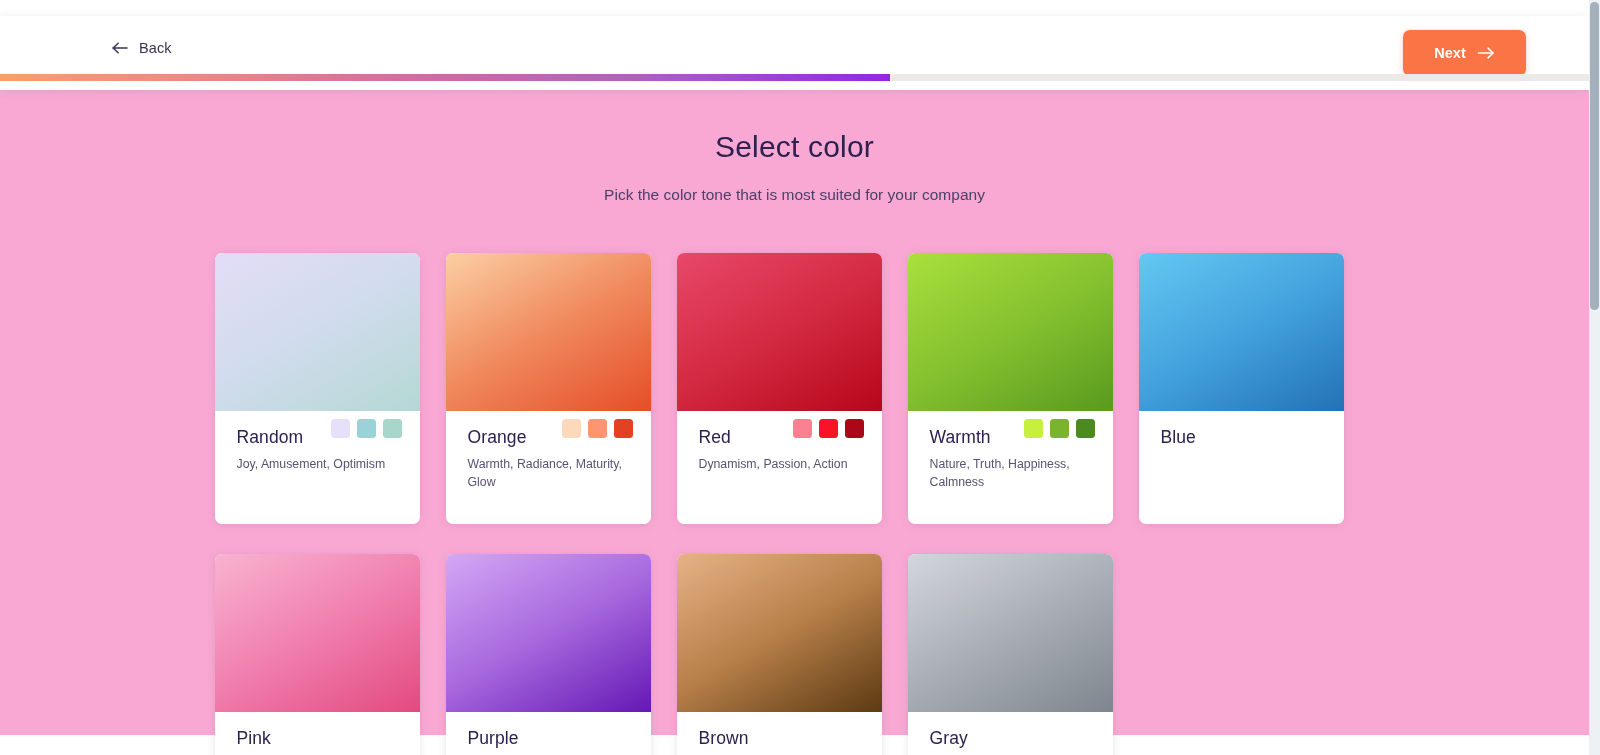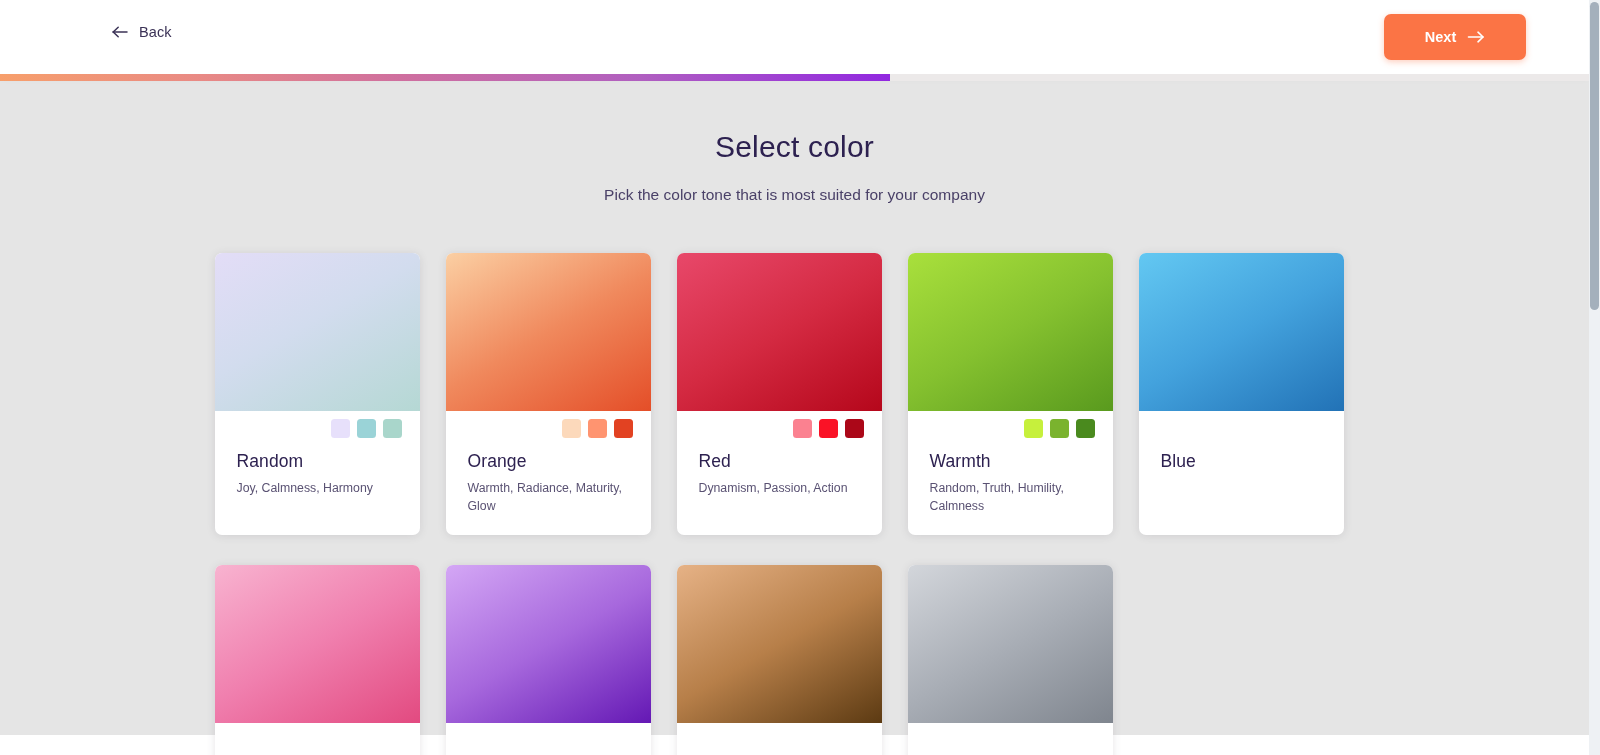--- a/index.html
+++ b/index.html
@@ -6,39 +6,39 @@
   html, body {
     width: 1600px; height: 755px;
     font-family: "Liberation Sans", sans-serif;
     background: #ffffff;
     overflow: hidden;
   }
   #app { position: relative; width: 1600px; height: 755px; background: #ffffff; }
 
   
   .header {
-    position: absolute; top: 0; left: 0;
+    position: absolute; top: 16px; left: 0;
     width: 1589px; height: 74px;
     background: #ffffff;
     box-shadow: 0 1px 10px rgba(60,40,40,0.09);
     z-index: 5;
   }
   .back-btn {
     position: absolute; left: 112px; top: 24px;
     display: flex; align-items: center; gap: 10px;
     cursor: pointer; background: none; border: none;
     font-family: "Liberation Sans", sans-serif;
   }
   .back-arrow { display: block; width: 17px; height: 14px; }
   .back-label {
     font-size: 14.5px; color: #3b3256; letter-spacing: .1px;
   }
   .next-btn {
     position: absolute; right: 63px; top: 14px;
-    width: 142px; height: 46px;
+    width: 123px; height: 46px;
     background: #fb7445;
     border: none; border-radius: 7px;
     color: #ffffff; font-size: 14.5px; font-weight: bold;
     font-family: "Liberation Sans", sans-serif;
     display: flex; align-items: center; justify-content: center; gap: 11px;
     cursor: pointer;
     box-shadow: 0 2px 6px rgba(251,116,69,0.35);
   }
   .next-arrow { display: block; width: 18px; height: 14px; }
 
@@ -63,21 +63,21 @@
   .scrollbar-thumb {
     position: absolute; right: 1px; top: 2px;
     width: 9px; height: 308px;
     background: #a4b0bc; border-radius: 5px;
   }
 
   
   .content {
     position: absolute; top: 81px; left: 0;
     width: 1589px; height: 654px;
-    background: #e5e5e5;
+    background: #f9a8d4;
   }
   .page-title {
     margin-top: 49px;
     text-align: center;
     font-size: 30px; font-weight: normal;
     color: #2d2150; letter-spacing: .2px;
   }
   .page-subtitle {
     margin-top: 22px;
     text-align: center;
@@ -102,21 +102,21 @@
     cursor: pointer;
   }
   .card-swatch-main { width: 205px; height: 158px; }
   .card-body { position: relative; padding: 0 22px 19px 22px; min-height: 113px; }
   .mini-swatches {
     position: absolute; right: 18px; top: 8px;
     display: flex; gap: 7px;
   }
   .mini { width: 19px; height: 19px; border-radius: 3.5px; }
   .card-title {
-    padding-top: 40px;
+    padding-top: 16px;
     font-size: 17.5px; color: #2d2150; font-weight: normal;
     letter-spacing: .1px;
   }
   .card-desc {
     margin-top: 7px;
     font-size: 12.3px; color: #5a5273; line-height: 1.5;
   }
 </style>
 </head>
 <body>
@@ -155,21 +155,21 @@
     <div class="card-grid" id="card-grid">
         <div class="card">
           <div class="card-swatch-main" style="background: linear-gradient(150deg, rgb(227, 221, 247) 0%, rgb(210, 220, 238) 45%, rgb(181, 216, 212) 100%);"></div>
           <div class="card-body">
             <div class="mini-swatches">
               <span class="mini" style="background: rgb(231, 224, 251);"></span>
               <span class="mini" style="background: rgb(154, 211, 215);"></span>
               <span class="mini" style="background: rgb(169, 214, 203);"></span>
             </div>
             <div class="card-title">Random</div>
-            <div class="card-desc">Joy, Calmness, Harmony</div>
+            <div class="card-desc">Joy, Amusement, Optimism</div>
           </div>
         </div>
         <div class="card">
           <div class="card-swatch-main" style="background: linear-gradient(150deg, rgb(251, 207, 163) 0%, rgb(240, 137, 93) 50%, rgb(228, 78, 40) 100%);"></div>
           <div class="card-body">
             <div class="mini-swatches">
               <span class="mini" style="background: rgb(252, 217, 187);"></span>
               <span class="mini" style="background: rgb(255, 148, 112);"></span>
               <span class="mini" style="background: rgb(226, 66, 34);"></span>
             </div>
@@ -191,21 +191,21 @@
         </div>
         <div class="card">
           <div class="card-swatch-main" style="background: linear-gradient(150deg, rgb(169, 224, 60) 0%, rgb(133, 193, 47) 50%, rgb(89, 154, 30) 100%);"></div>
           <div class="card-body">
             <div class="mini-swatches">
               <span class="mini" style="background: rgb(198, 240, 60);"></span>
               <span class="mini" style="background: rgb(122, 179, 46);"></span>
               <span class="mini" style="background: rgb(74, 138, 30);"></span>
             </div>
             <div class="card-title">Warmth</div>
-            <div class="card-desc">Random, Truth, Humility, Calmness</div>
+            <div class="card-desc">Nature, Truth, Happiness, Calmness</div>
           </div>
         </div>
         <div class="card">
           <div class="card-swatch-main" style="background: linear-gradient(150deg, rgb(99, 200, 242) 0%, rgb(67, 162, 221) 50%, rgb(34, 114, 182) 100%);"></div>
           <div class="card-body">
             <div class="card-title">Blue</div>
             <div class="card-desc"></div>
           </div>
         </div>
         <div class="card">

